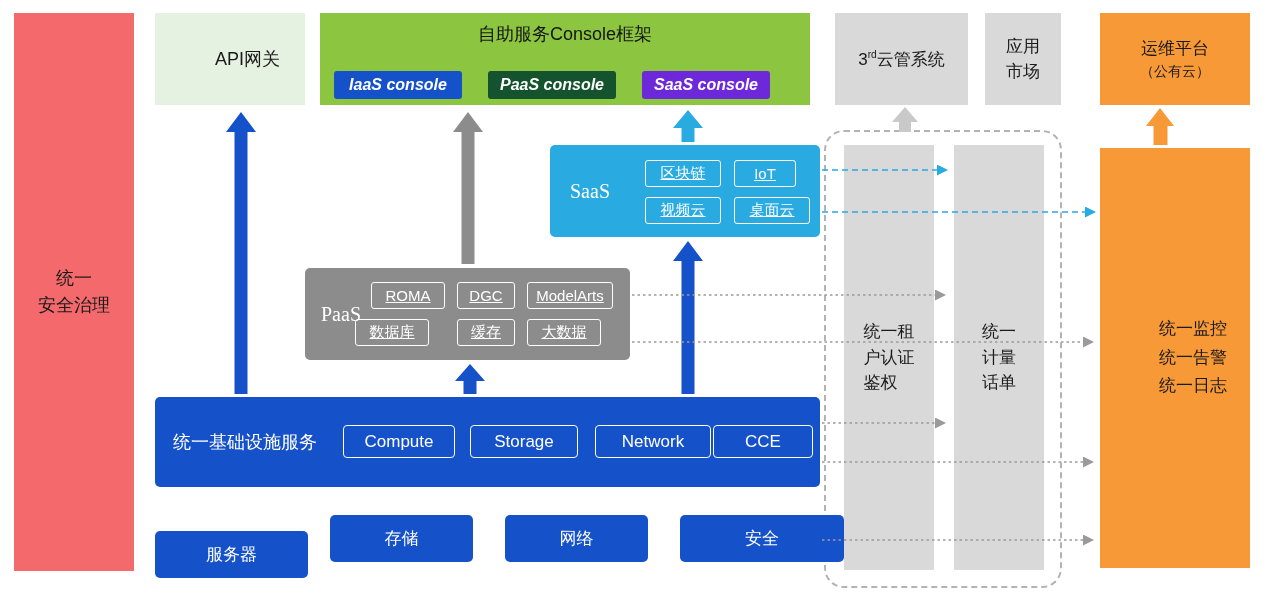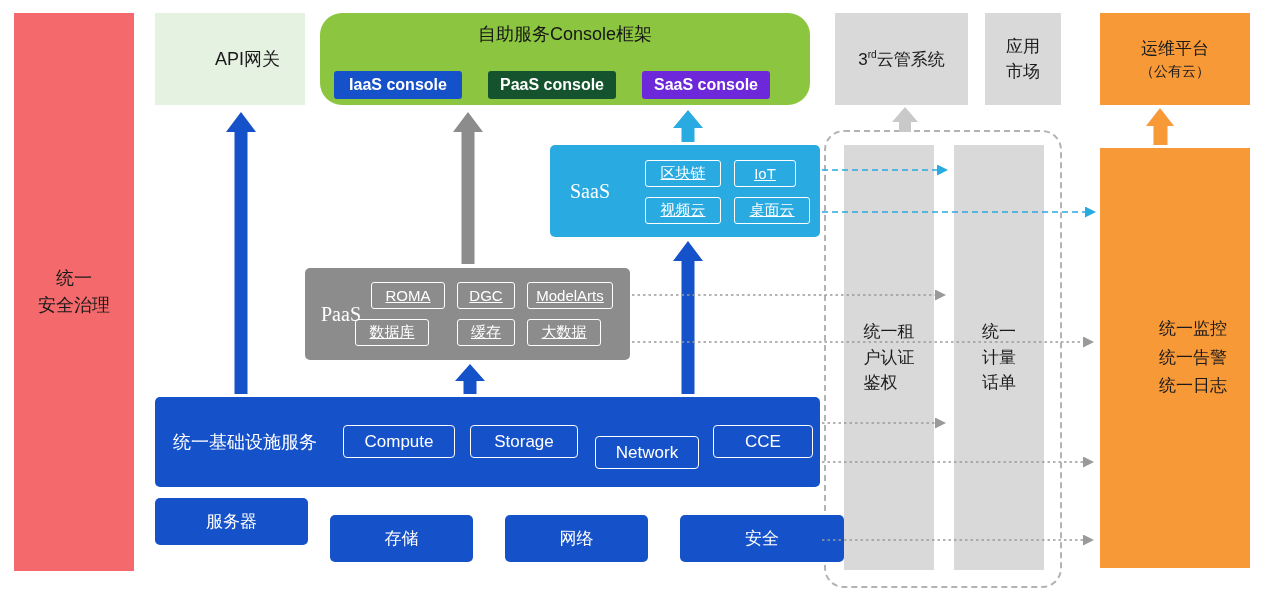--- a/index.html
+++ b/index.html
@@ -3,36 +3,36 @@
 <meta charset="utf-8">
 <style>
   html,body{margin:0;padding:0;background:#fff;}
   .canvas{
     position:relative;width:1265px;height:605px;background:#ffffff;overflow:hidden;
     font-family:"Liberation Sans","DejaVu Sans",sans-serif;color:#1a1a1a;
   }
   .box{position:absolute;display:flex;align-items:center;justify-content:center;text-align:center;box-sizing:border-box;}
   .red{background:#F4696B;}
   .lightgreen{background:#E5F1E1;padding-left:35px;}
-  .green{background:#8CC540;border-radius:22px;}
+  .green{background:#8CC540;}
   .blue{background:#1551C8;color:#fff;}
   .cyan{background:#29ABE2;color:#fff;}
   .graylight{background:#D9D9D9;}
   .graydark{background:#8C8C8C;color:#fff;}
   .orange{background:#F89938;}
   .rounded{border-radius:5px;}
   .lines span{display:block;line-height:1.5;}
   .lines{font-size:17px;}
   .lines.lg{font-size:18px;}
   .lines.loose span{line-height:1.7;margin-left:36px;}
   .label-18{font-size:18px;}
   .label-17{font-size:17px;}
   .console-title{position:absolute;top:9px;left:0;right:0;text-align:center;font-size:18px;color:#151515;}
   .cbtn{position:absolute;top:58px;width:128px;height:28px;color:#fff;font-size:16px;font-weight:600;
-        display:flex;align-items:center;justify-content:center;border-radius:3px;}
+        display:flex;align-items:center;justify-content:center;border-radius:3px;font-style:italic;}
   .chip{position:absolute;height:27px;border:1.5px solid #fff;border-radius:3px;color:#fff;
         display:flex;align-items:center;justify-content:center;font-size:15px;box-sizing:border-box;text-decoration:underline;}
   .chip-lg{position:absolute;height:33px;border:1.5px solid #fff;border-radius:4px;color:#fff;
         display:flex;align-items:center;justify-content:center;font-size:17px;box-sizing:border-box;}
   .big-label{position:absolute;top:0;bottom:0;display:flex;align-items:center;font-size:20px;color:#fff;font-family:Liberation Serif, serif;}
   .bottom-box{font-size:17px;font-weight:500;}
   .dashed{position:absolute;border:2px dashed #b3b3b3;border-radius:20px;box-sizing:border-box;background:transparent;}
   sup{font-size:0.6em;}
   .om-line2{font-size:14px;}
   .overlay{position:absolute;left:0;top:0;pointer-events:none;}
@@ -119,25 +119,25 @@
     <div class="chip" style="left:222px;top:14px;width:86px">ModelArts</div>
     <div class="chip" style="left:50px;top:51px;width:74px">数据库</div>
     <div class="chip" style="left:152px;top:51px;width:58px">缓存</div>
     <div class="chip" style="left:222px;top:51px;width:74px">大数据</div>
   </div>
 
   <div class="box blue rounded" style="left:155px;top:397px;width:665px;height:90px">
     <span class="big-label label-18" style="left:18px;font-size:18px">统一基础设施服务</span>
     <div class="chip-lg" style="left:188px;top:28px;width:112px">Compute</div>
     <div class="chip-lg" style="left:315px;top:28px;width:108px">Storage</div>
-    <div class="chip-lg" style="left:440px;top:39px;width:104px">Network</div>
+    <div class="chip-lg" style="left:440px;top:28px;width:116px">Network</div>
     <div class="chip-lg" style="left:558px;top:28px;width:100px">CCE</div>
   </div>
 
-  <div class="box blue rounded bottom-box" style="left:155px;top:498px;width:153px;height:47px">
+  <div class="box blue rounded bottom-box" style="left:155px;top:531px;width:153px;height:47px">
     <span>服务器</span>
   </div>
   <div class="box blue rounded bottom-box" style="left:330px;top:515px;width:143px;height:47px">
     <span>存储</span>
   </div>
   <div class="box blue rounded bottom-box" style="left:505px;top:515px;width:143px;height:47px">
     <span>网络</span>
   </div>
   <div class="box blue rounded bottom-box" style="left:680px;top:515px;width:164px;height:47px">
     <span>安全</span>

